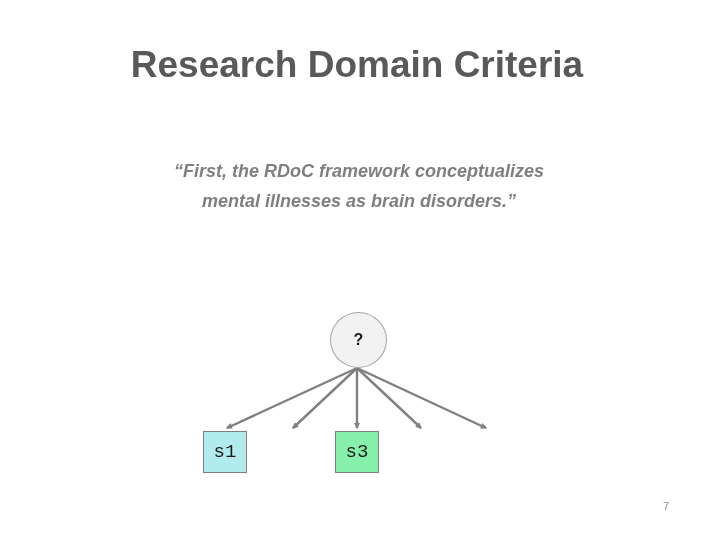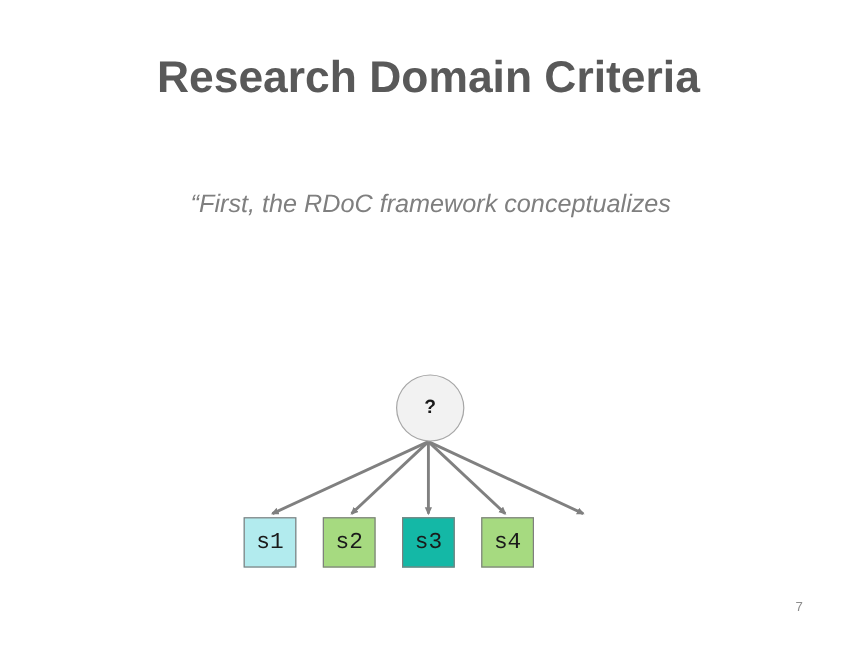--- a/index.html
+++ b/index.html
@@ -27,22 +27,22 @@
     letter-spacing: 0px;
     color: var(--title_text, #595959);
   }
   .quote {
     position: absolute;
     top: 156px;
     left: 0;
     width: 718px;
     text-align: center;
     font-style: italic;
-    font-weight: 400;
-    font-size: 21px;
+    font-weight: 700;
+    font-size: 18px;
     line-height: 30px;
     color: var(--quote_text, #7f7f7f);
   }
   .diagram {
     position: absolute;
     left: 0;
     top: 0;
     width: 720px;
     height: 540px;
   }
@@ -104,20 +104,21 @@
 </style>
 </head>
 <body>
 
 <div class="slide">
 
   <h1 class="slide-title">Research Domain Criteria</h1>
 
   <div class="quote">
     <div>“First, the RDoC framework conceptualizes</div>
+    <div>mental illnesses as brain disorders.”</div>
   </div>
 
   <div class="diagram">
 
     <svg class="edges-svg" viewBox="0 0 720 540">
       <defs>
         <marker id="arrow" markerWidth="7" markerHeight="7" refX="5.2" refY="3" orient="auto" markerUnits="userSpaceOnUse">
           <path class="arrowhead" d="M0,0 L6.5,3 L0,6 z"></path>
         </marker>
       </defs>
@@ -128,27 +129,21 @@
       <line x1="357" y1="368" x2="486" y2="428" marker-end="url(#arrow)"></line>
     </svg>
 
     <div class="latent-node">
       <span>?</span>
     </div>
 
     <div class="ind-box b0" style="background: rgb(178, 235, 238);">
       <span>s1</span>
     </div>
-    <div class="ind-box b1" style="background: rgb(166, 218, 128);">
-      <span>s2</span>
-    </div>
-    <div class="ind-box b2" style="background: #14b8a6;">
+    <div class="ind-box b2" style="background: #86efac;">
       <span>s3</span>
-    </div>
-    <div class="ind-box b3" style="background: rgb(166, 218, 128);">
-      <span>s4</span>
     </div>
 
   </div>
 
   <div class="page-number">7</div>
 
 </div>
 
 </body></html>

